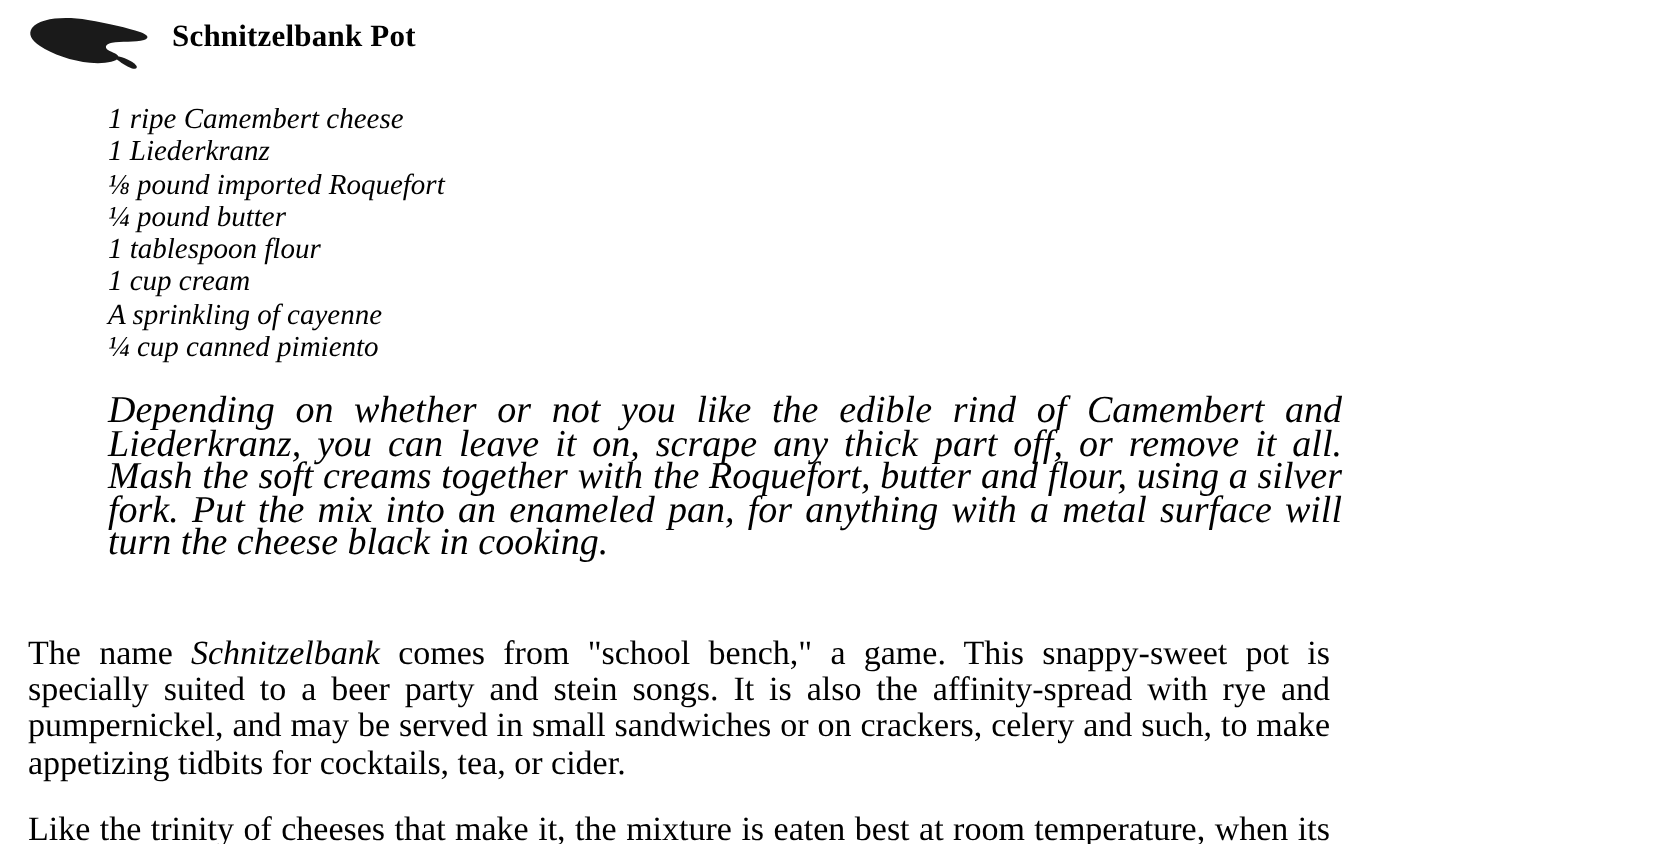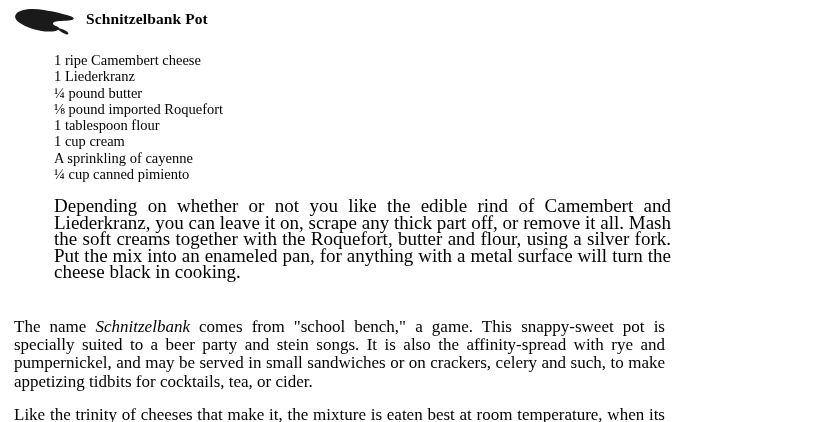--- a/index.html
+++ b/index.html
@@ -35,20 +35,21 @@
     font-size: 15.5px;
     font-weight: bold;
     font-family: "Liberation Serif", serif;
     margin-left: 10px;
     margin-top: 2px;
     letter-spacing: 0.1px;
   }
   .indent-block {
     margin-left: 54px;
     margin-right: 8px;
+    font-style: italic;
   }
   .ingredients {
     margin-top: 16px;
     list-style: none;
     padding: 0;
   }
   .ingredients li {
     font-size: 14.5px;
     line-height: 16.3px;
     white-space: nowrap;
@@ -83,22 +84,22 @@
         <path d="M44,20 C48,20.6 52,22.4 54,24.6 C55,25.8 54,26.8 52,26.2 C49,25.2 46,23 44,21.4 Z" fill="#1a1a1a"></path>
       </svg>
     </span>
     <span class="recipe-title">Schnitzelbank Pot</span>
   </div>
 
   <div class="indent-block">
     <ul class="ingredients">
       <li>1 ripe Camembert cheese</li>
       <li>1 Liederkranz</li>
+      <li>⅛ pound imported Roquefort</li>
       <li>¼ pound butter</li>
-      <li>⅛ pound imported Roquefort</li>
       <li>1 tablespoon flour</li>
       <li>1 cup cream</li>
       <li>A sprinkling of cayenne</li>
       <li>¼ cup canned pimiento</li>
     </ul>
 
     <p class="recipe-para">Depending on whether or not you like the edible rind of Camembert and Liederkranz, you can leave it on, scrape any thick part off, or remove it all. Mash the soft creams together with the Roquefort, butter and flour, using a silver fork. Put the mix into an enameled pan, for anything with a metal surface will turn the cheese black in cooking.</p>
   </div>
 
   <p class="body-para first"><span>The name </span><em>Schnitzelbank</em><span> comes from "school bench," a game. This snappy-sweet pot is specially suited to a beer party and stein songs. It is also the affinity-spread with rye and pumpernickel, and may be served in small sandwiches or on crackers, celery and such, to make appetizing tidbits for cocktails, tea, or cider.</span></p>

